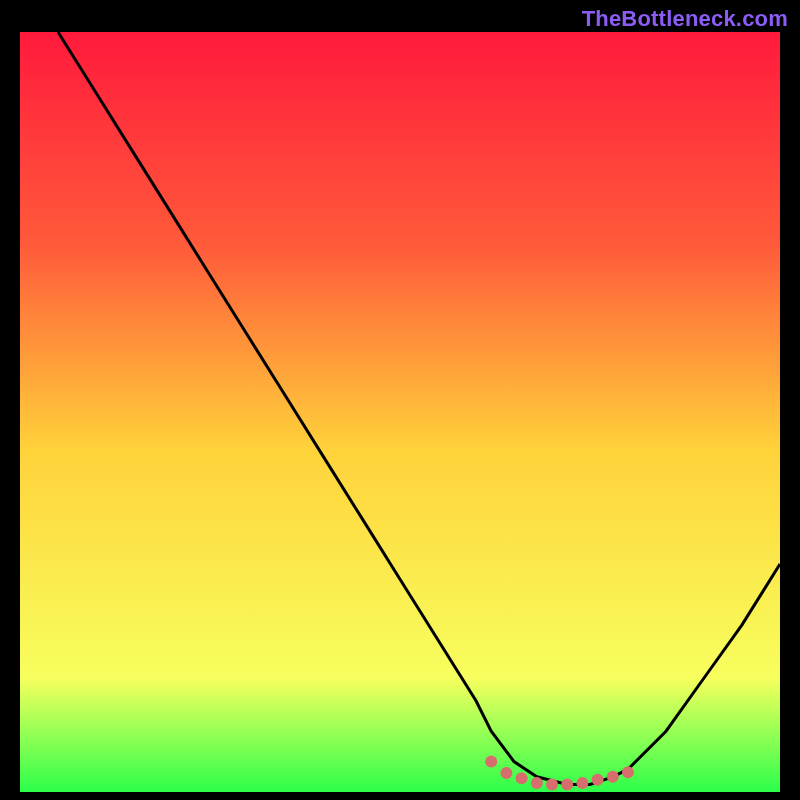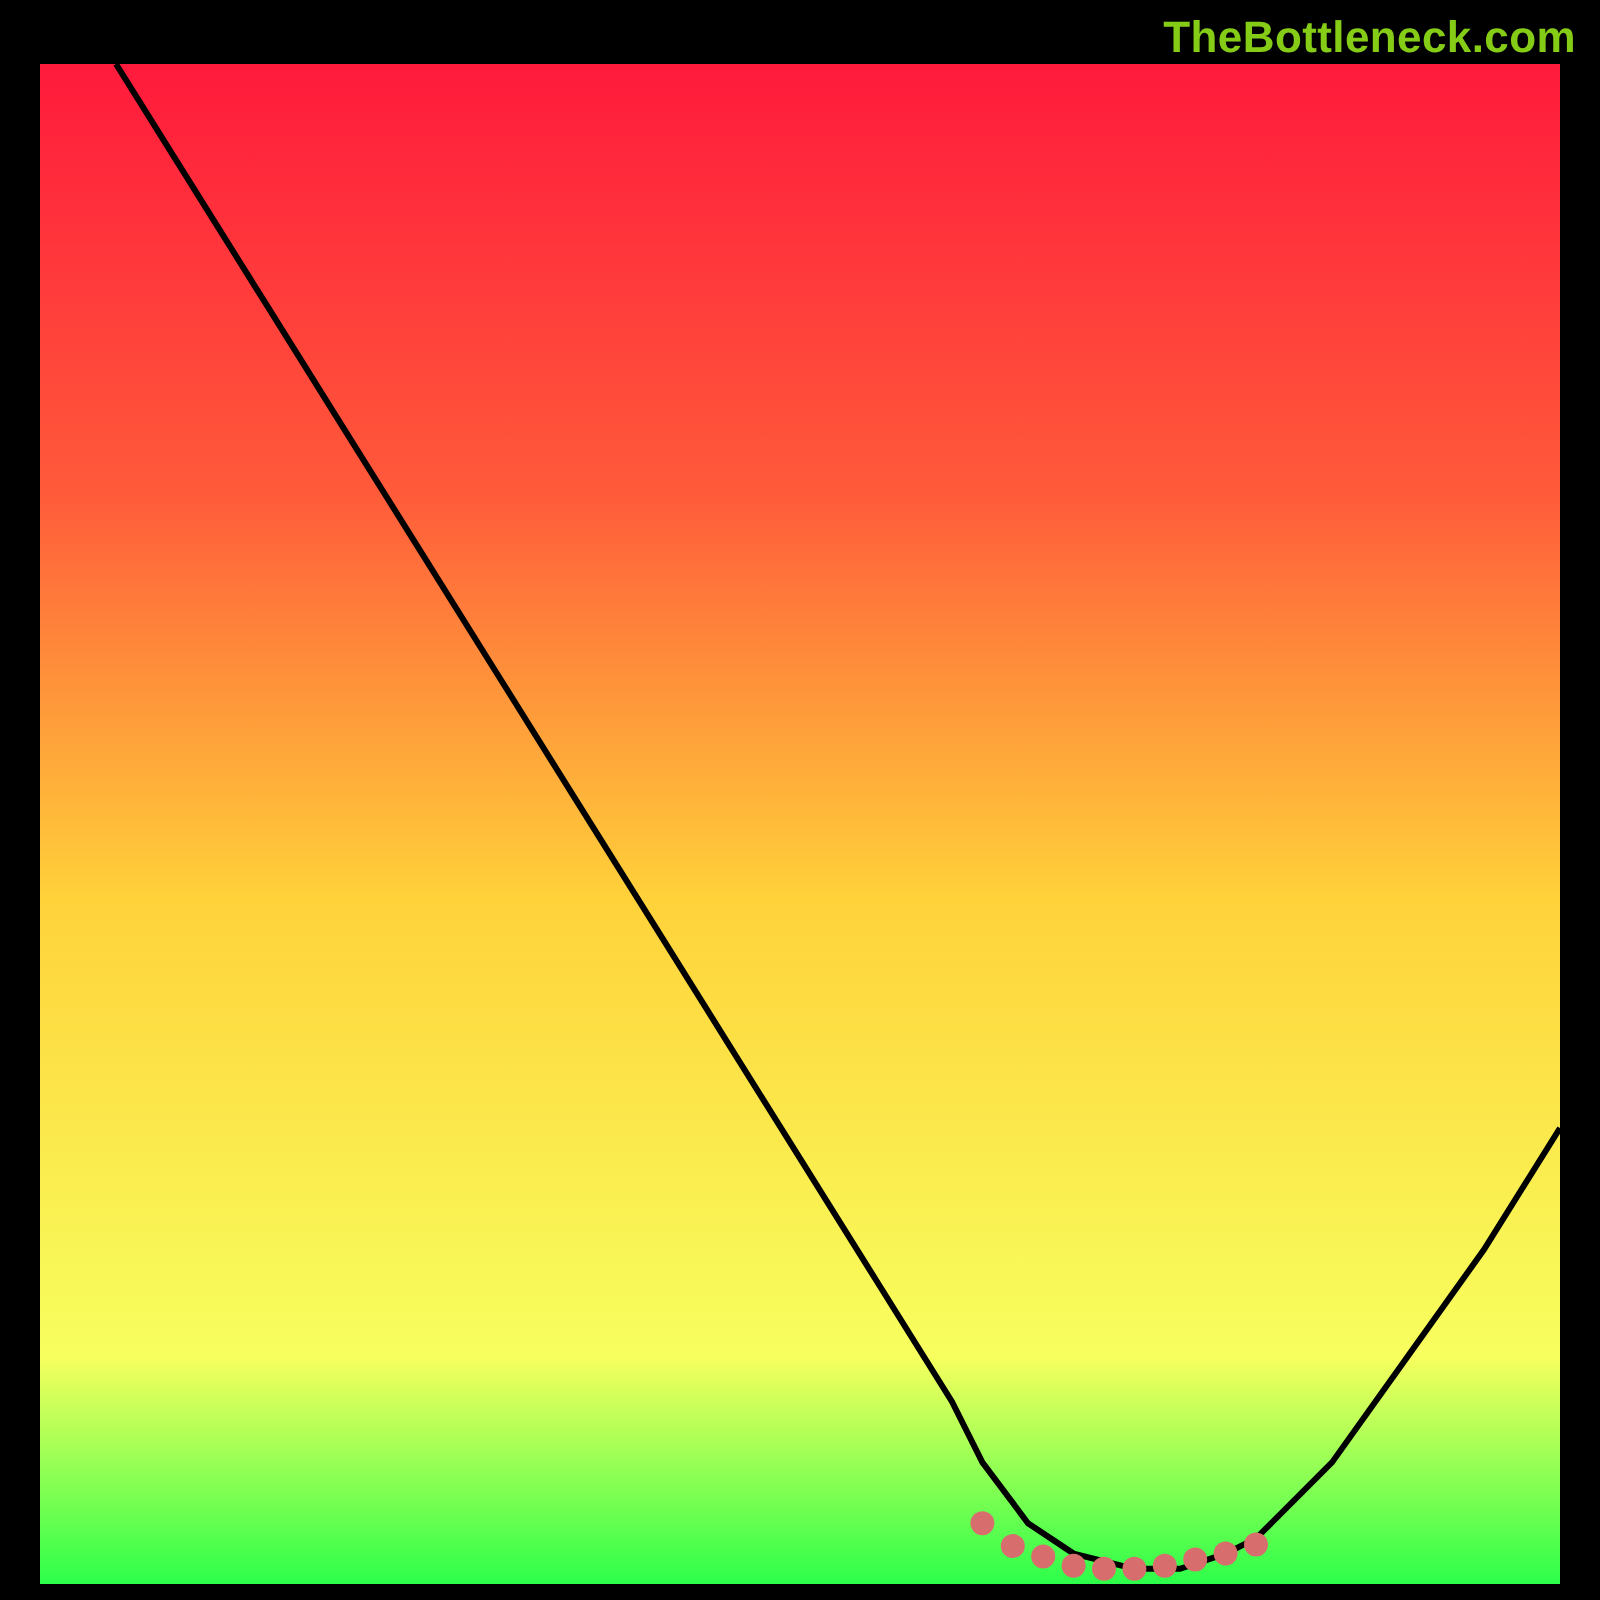--- a/index.html
+++ b/index.html
@@ -7,21 +7,21 @@
   .frame {
     position: relative;
     width: 800px;
     height: 800px;
     background: #000;
   }
   .watermark {
     position: absolute;
     top: 6px;
     right: 12px;
-    color: #84cc16;
+    color: #8b5cf6;
     font-family: Arial, Helvetica, sans-serif;
     font-size: 22px;
     font-weight: 600;
     letter-spacing: 0.2px;
     z-index: 50;
   }
   .plot {
     position: absolute;
     left: 20px;
     top: 32px;

